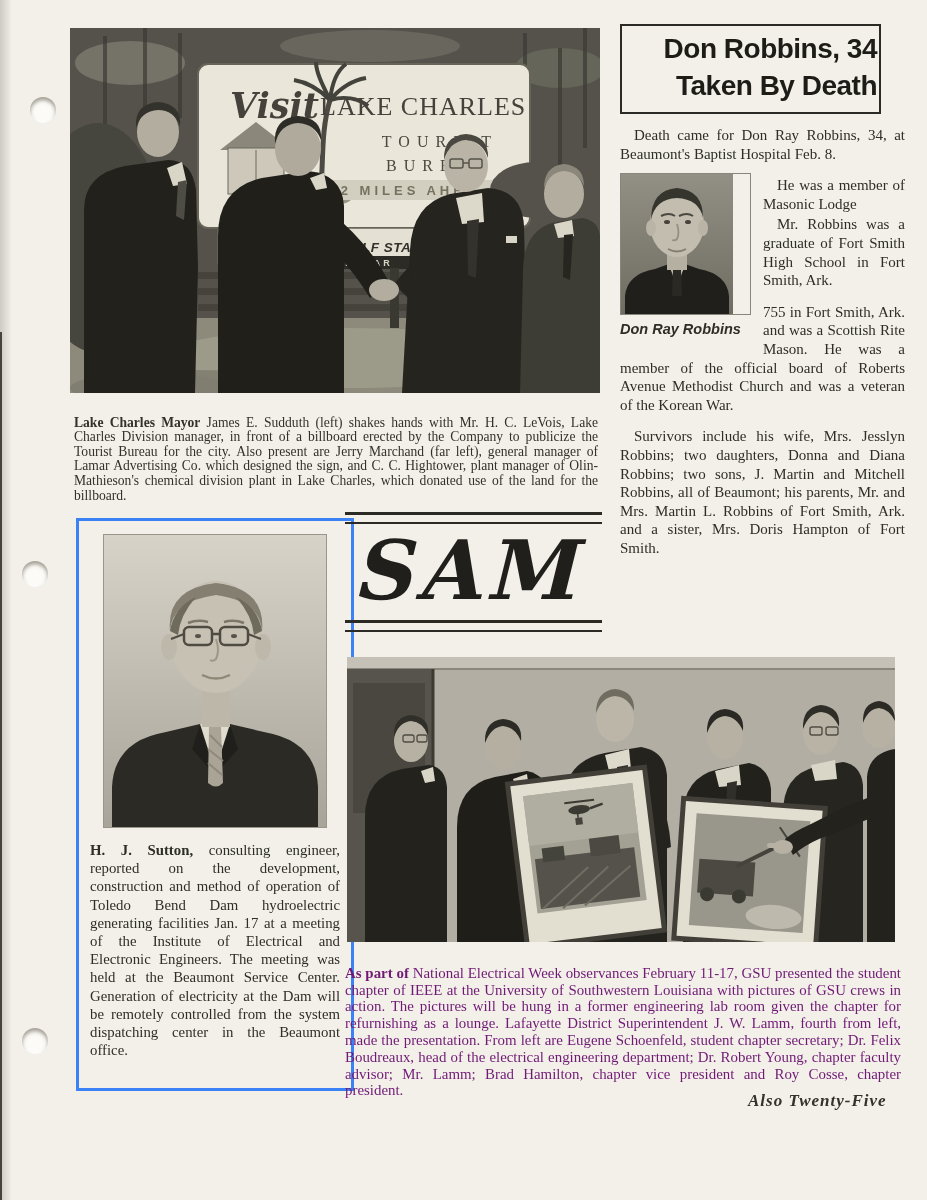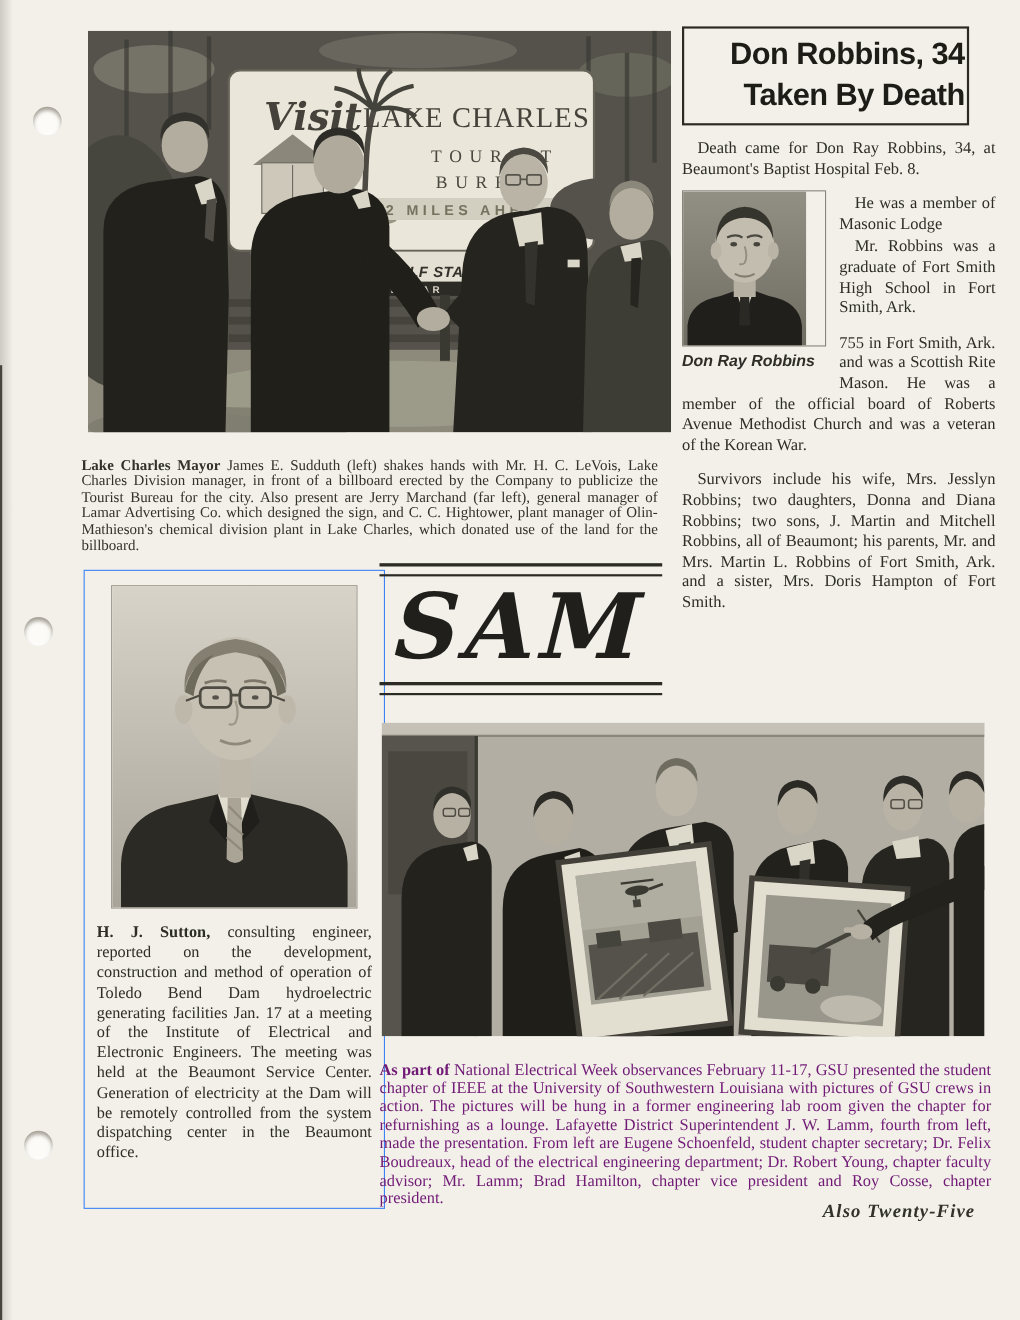--- a/index.html
+++ b/index.html
@@ -33,22 +33,22 @@
     font-family:"Liberation Sans", sans-serif;font-weight:bold;font-size:28px;line-height:37px;
     text-align:right;color:#1d1c17;letter-spacing:-.5px;}
   .obit p{margin:0 0 2px;}
   .obit .ind{text-indent:14px;}
   .robbins-float{float:left;width:131px;margin:8px 12px 2px 0;font-style:italic;}
   .robbins-float .pcap{font-family:"Liberation Sans", sans-serif;font-weight:bold;
     font-size:14.5px;line-height:18px;margin-top:5px;text-indent:0;text-align:left;}
   .gap-top{margin-top:13px !important;}
 
   
-  .sutton-box{position:absolute;left:76px;top:518px;width:250px;border:1px solid #3b82f6;
-    padding:13px 11px 26px;background:#f2f0e9;}
+  .sutton-box{position:absolute;left:76px;top:518px;width:250px;border:3px solid #3b82f6;
+    padding:13px 11px 14px;background:#f2f0e9;}
   .sutton-box .portrait-wrap{width:222px;margin:0 auto;line-height:0;border:1px solid #9a968b;}
   .sutton-cap{margin-top:13px;font-size:14.8px;line-height:18.2px;text-align:justify;color:#2f2d28;}
 
   
   .sam{position:absolute;left:345px;top:512px;width:257px;}
   .rule2{height:7px;border-top:3px solid #2b2a25;border-bottom:2px solid #2b2a25;}
   .sam-word{font-family:"DejaVu Serif", serif;font-weight:bold;font-style:italic;
     font-size:82px;line-height:.95;letter-spacing:5px;text-align:center;color:#201f1b;
     margin:8px 0 10px;transform:skewX(-3deg);}
 
@@ -64,21 +64,21 @@
 <body>
 
 <div class="page">
 
   <div class="edge-soft"></div>
   <div class="edge-dark"></div>
   <div class="hole hole1"></div>
   <div class="hole hole2"></div>
   <div class="hole hole3"></div>
 
-  <div class="photo" style="left:80px;top:28px;">
+  <div class="photo" style="left:70px;top:28px;">
     <svg viewBox="0 0 530 365" width="530" height="365">
       <rect width="530" height="365" fill="#54524b"></rect>
       <ellipse cx="60" cy="35" rx="55" ry="22" fill="#8f8c80" opacity=".55"></ellipse>
       <ellipse cx="300" cy="18" rx="90" ry="16" fill="#8f8c80" opacity=".35"></ellipse>
       <ellipse cx="490" cy="40" rx="45" ry="20" fill="#83816f" opacity=".4"></ellipse>
       <path d="M35,8 V150 M75,0 V110 M110,5 V90 M455,5 V140 M490,20 V160 M515,0 V120" stroke="#3a3933" stroke-width="4" opacity=".7" fill="none"></path>
       <rect y="290" width="530" height="75" fill="#8d8a7c"></rect>
       <ellipse cx="280" cy="330" rx="190" ry="30" fill="#9f9c8c" opacity=".85"></ellipse>
       <ellipse cx="120" cy="360" rx="120" ry="18" fill="#7c7a6d" opacity=".8"></ellipse>
       <ellipse cx="28" cy="210" rx="65" ry="115" fill="#46453e"></ellipse>

